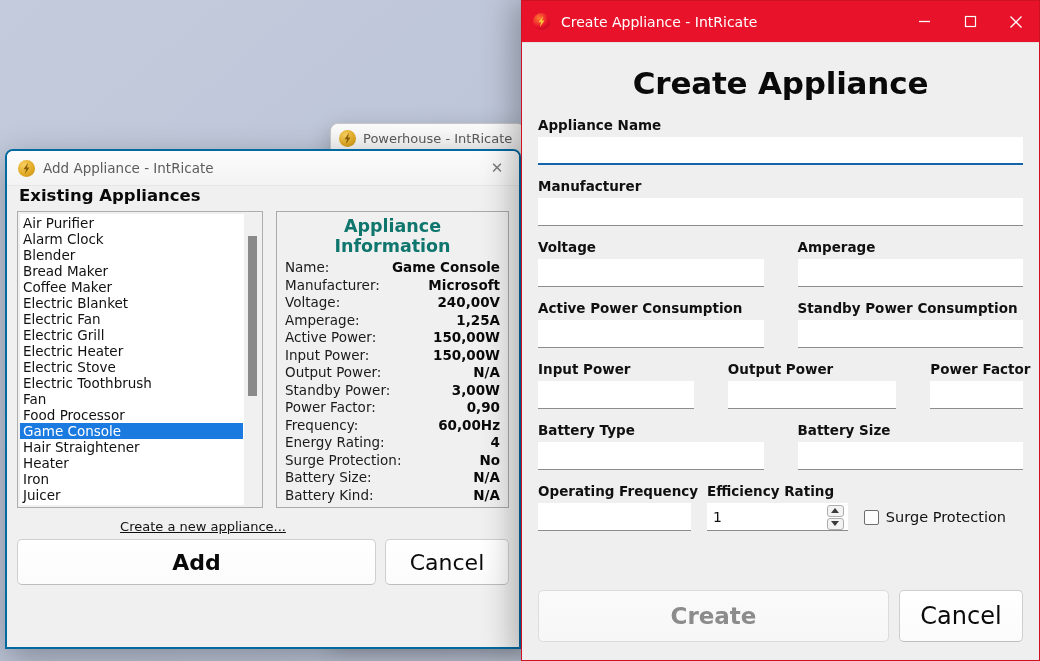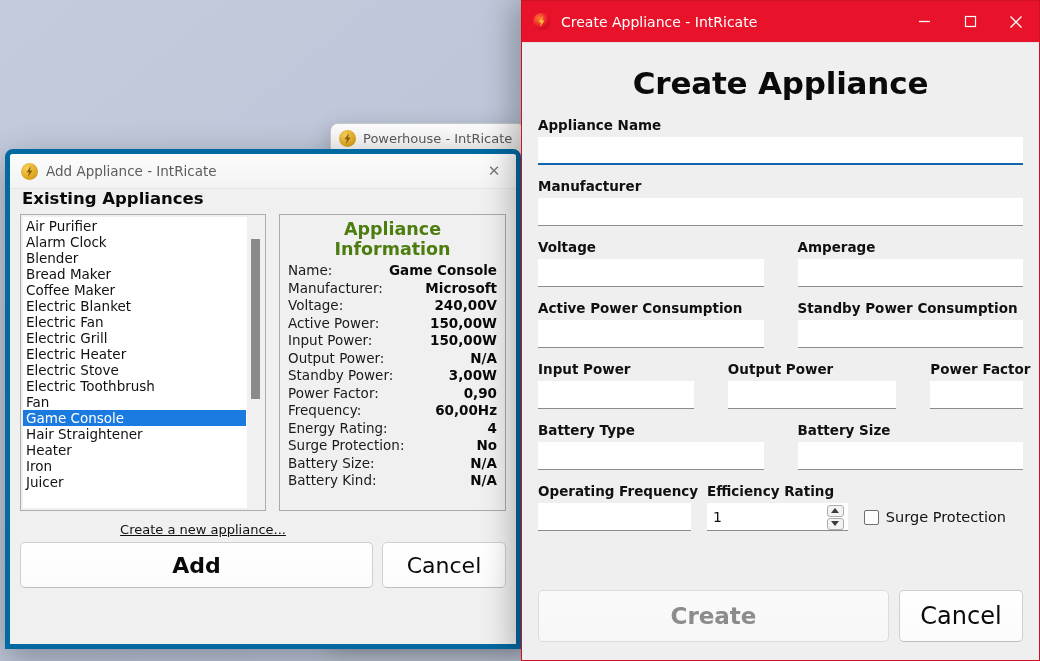--- a/index.html
+++ b/index.html
@@ -49,21 +49,21 @@
   .bolt.gold { background: radial-gradient(circle at 35% 30%, #f7cf5e 0%, #e0a822 60%, #b98613 100%); }
   .bolt.red  { background: radial-gradient(circle at 35% 30%, #ff7b33 0%, #e8102a 55%, #9e0a1c 100%); }
   .bolt svg { position: absolute; left: 0; top: 0; }
 
   
   #add-appliance-dialog {
     position: absolute;
     left: 5px; top: 149px;
     width: 516px; height: 500px;
     background: #f0f0f0;
-    border: 5px solid #0369a1;
+    border: 2px solid #0369a1;
     border-top-left-radius: 8px;
     border-top-right-radius: 8px;
     box-shadow: 0 10px 34px rgba(0,0,0,0.30);
     overflow: hidden;
     display: flex; flex-direction: column;
   }
   #add-titlebar {
     height: 35px;
     background: linear-gradient(#fcfcfc, #f3f3f3);
     border-bottom: 1px solid #e6e6e6;
@@ -152,21 +152,21 @@
     flex: 1;
     border: 1px solid #a9a9a9;
     background: #f0f0f0;
     padding: 4px 8px 4px 8px;
     display: flex; flex-direction: column;
   }
   #info-title {
     text-align: center;
     font-size: 17.5px;
     font-weight: bold;
-    color: #4d7c0f;
+    color: #0f766e;
     margin-bottom: 3px;
   }
   .info-row {
     display: flex;
     justify-content: space-between;
     font-size: 13.5px;
     line-height: 17.5px;
     white-space: nowrap;
   }
   .info-row .k { color: #1a1a1a; }
@@ -381,20 +381,21 @@
             <div class="list-item">Blender</div>
             <div class="list-item">Bread Maker</div>
             <div class="list-item">Coffee Maker</div>
             <div class="list-item">Electric Blanket</div>
             <div class="list-item">Electric Fan</div>
             <div class="list-item">Electric Grill</div>
             <div class="list-item">Electric Heater</div>
             <div class="list-item">Electric Stove</div>
             <div class="list-item">Electric Toothbrush</div>
             <div class="list-item">Fan</div>
+            <div class="list-item">Food Processor</div>
             <div class="list-item selected">Game Console</div>
             <div class="list-item">Hair Straightener</div>
             <div class="list-item">Heater</div>
             <div class="list-item">Iron</div>
             <div class="list-item">Juicer</div>
           </div>
         <div id="list-scrollbar">
           <div id="list-thumb"></div>
         </div>
       </div>
@@ -406,20 +407,24 @@
               <span class="k">Name:</span>
               <span class="v">Game Console</span>
             </div>
             <div class="info-row">
               <span class="k">Manufacturer:</span>
               <span class="v">Microsoft</span>
             </div>
             <div class="info-row">
               <span class="k">Voltage:</span>
               <span class="v">240,00V</span>
+            </div>
+            <div class="info-row">
+              <span class="k">Amperage:</span>
+              <span class="v">1,25A</span>
             </div>
             <div class="info-row">
               <span class="k">Active Power:</span>
               <span class="v">150,00W</span>
             </div>
             <div class="info-row">
               <span class="k">Input Power:</span>
               <span class="v">150,00W</span>
             </div>
             <div class="info-row">

